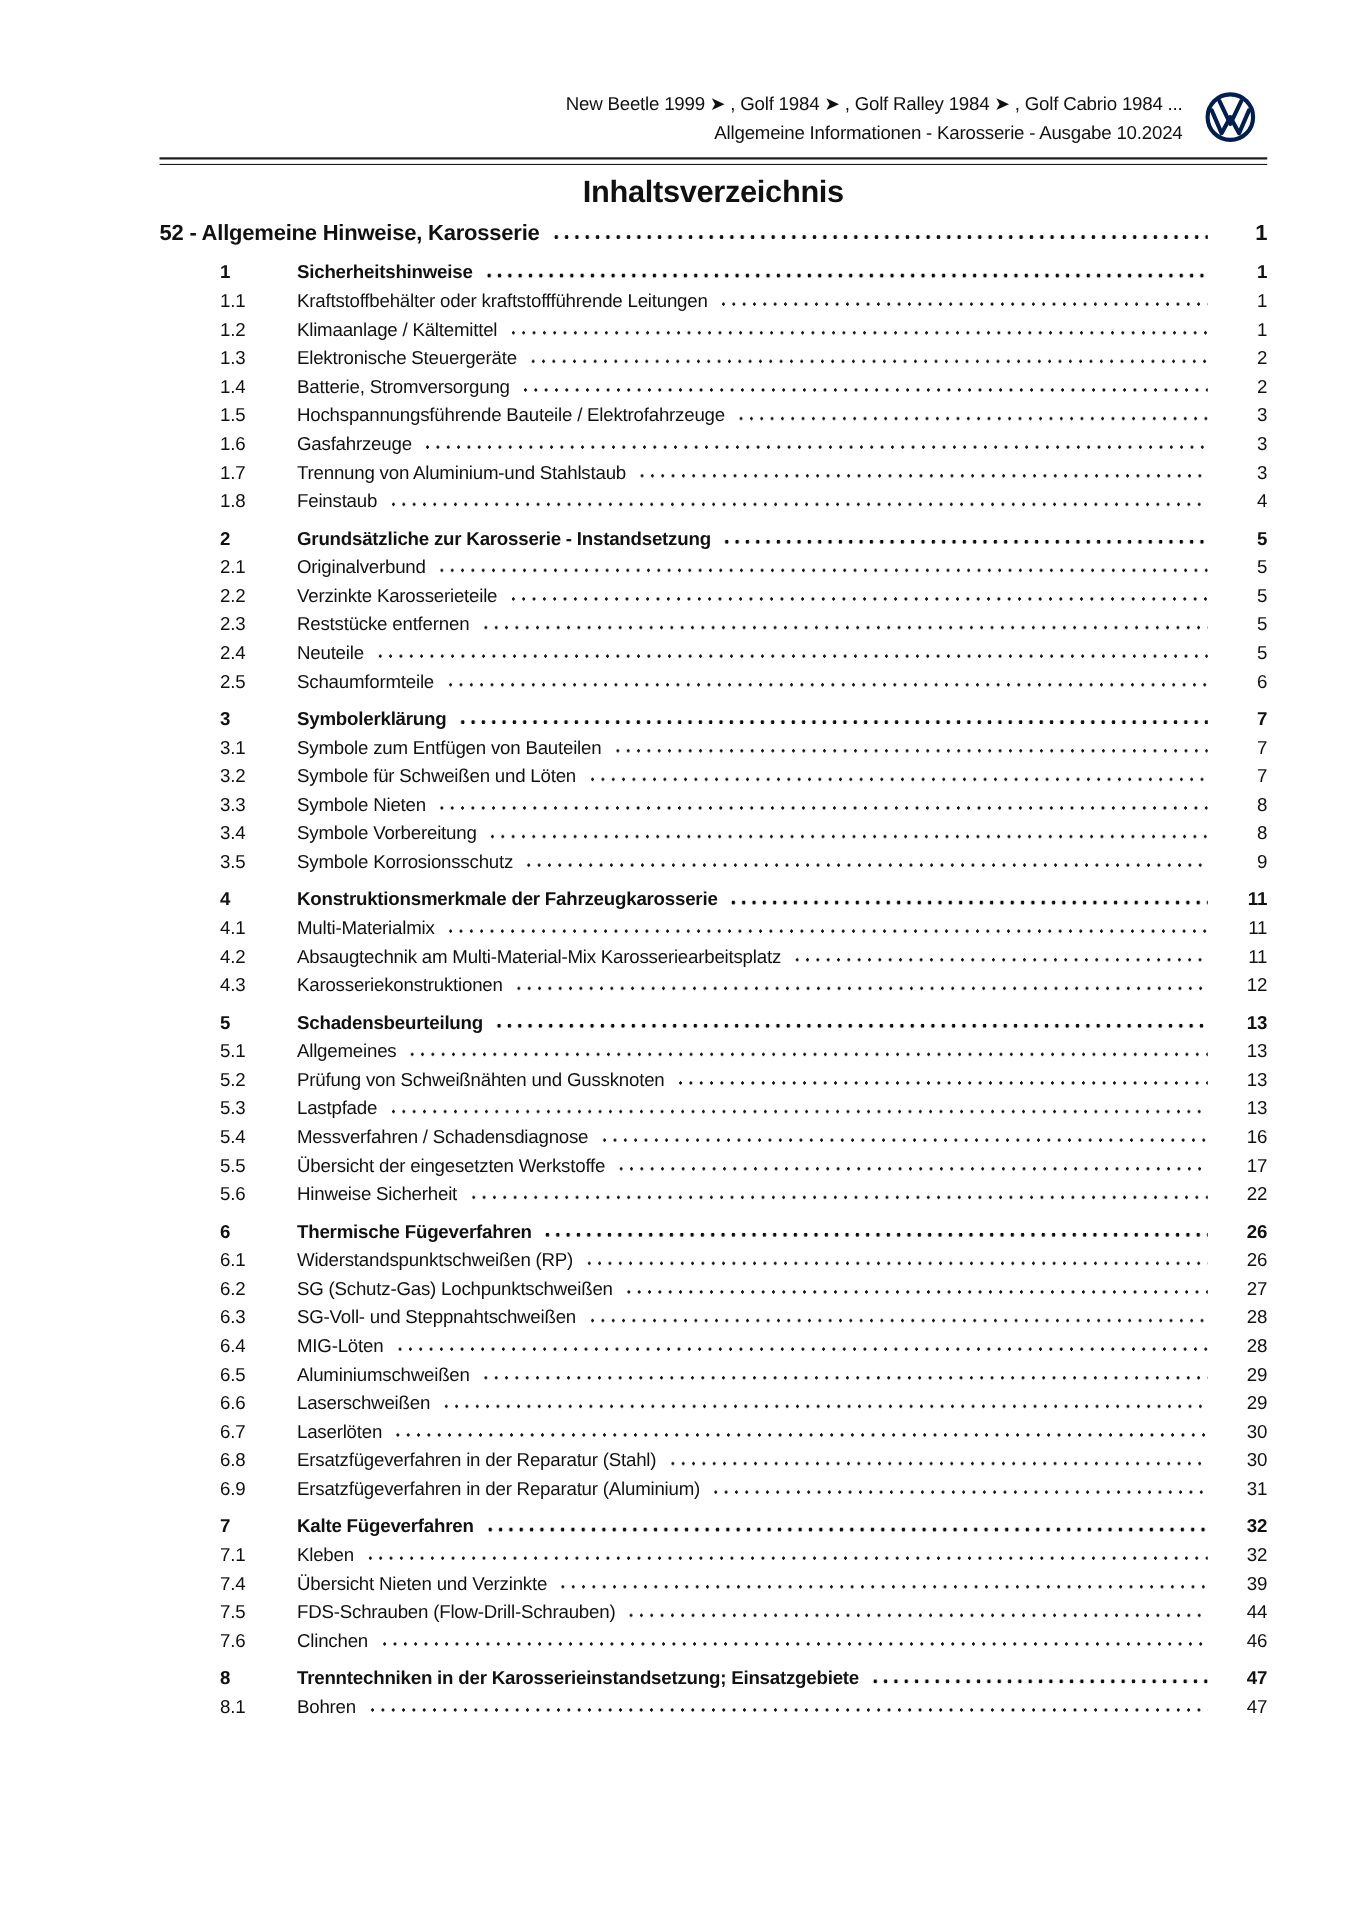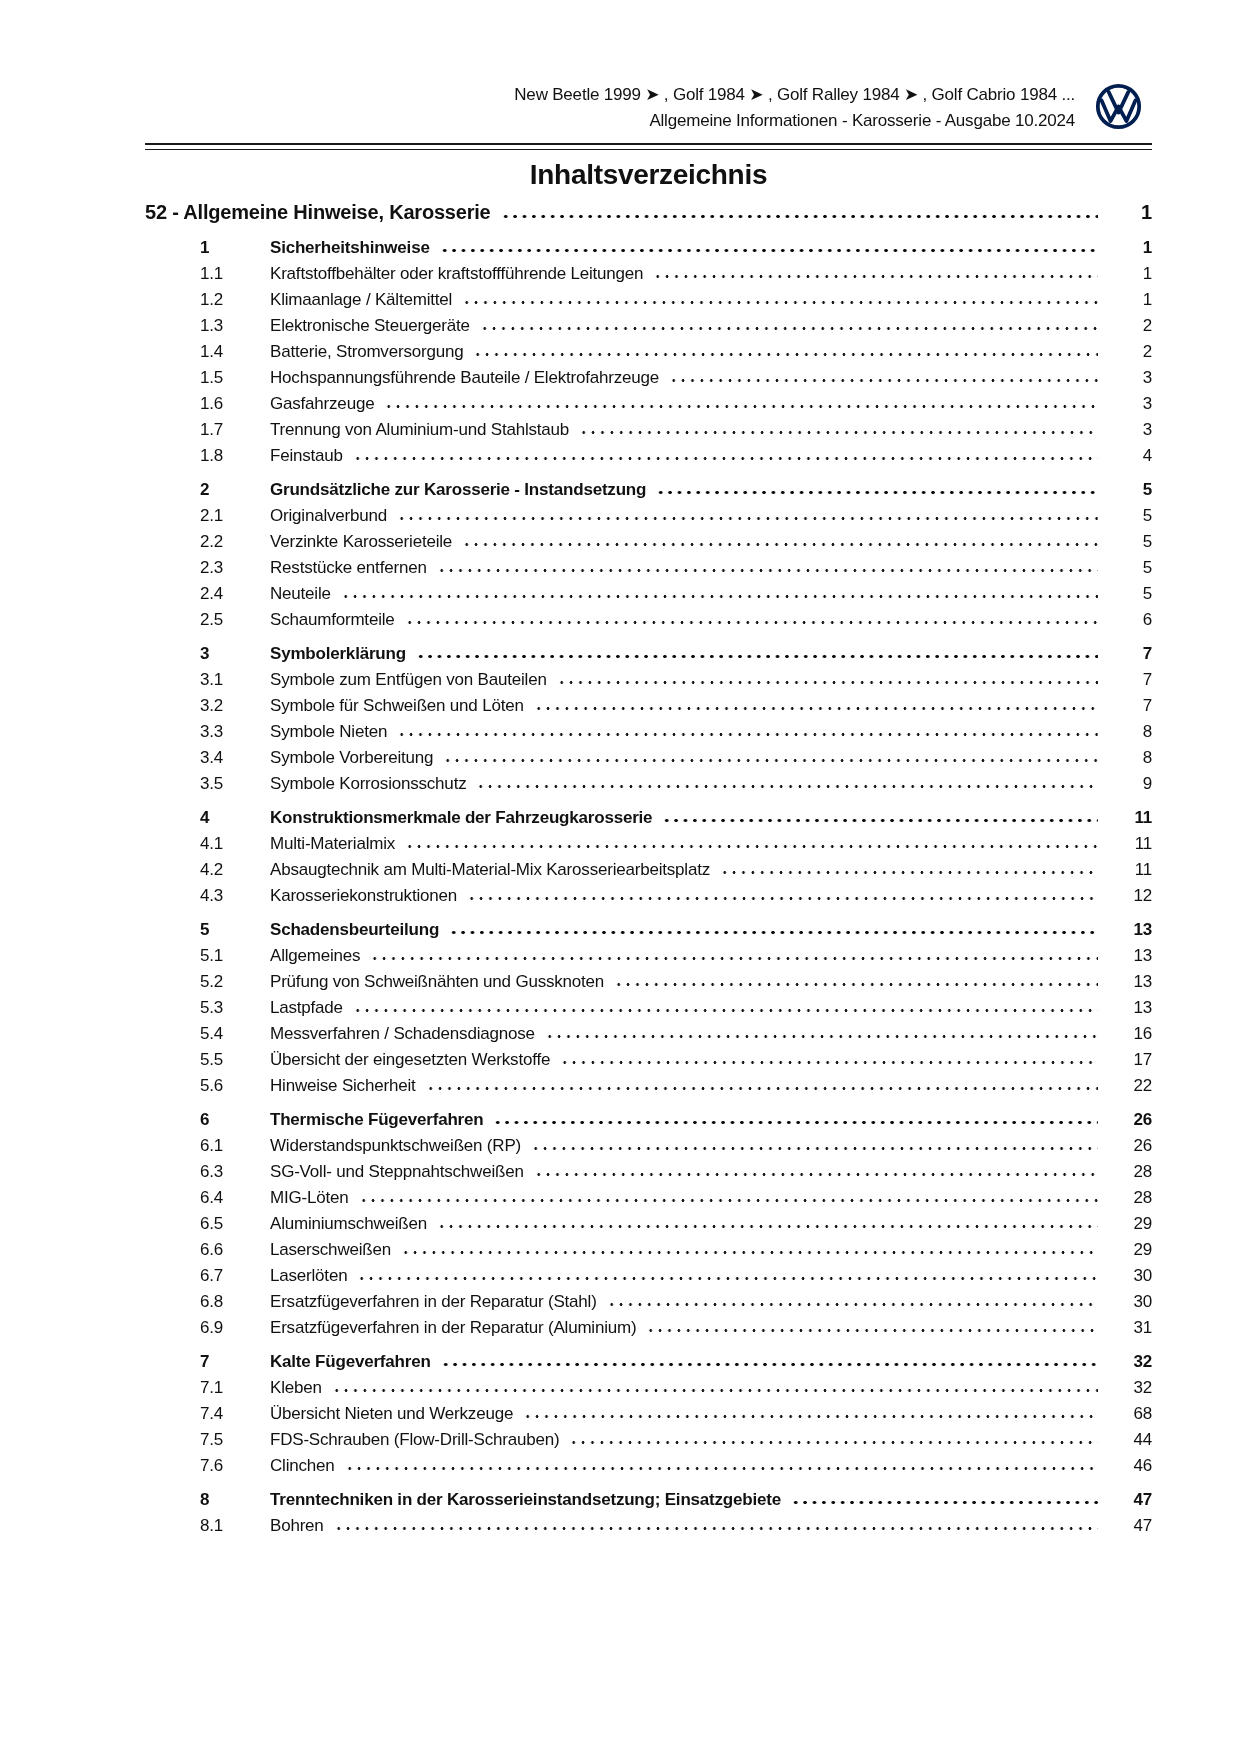--- a/index.html
+++ b/index.html
@@ -370,20 +370,26 @@
     <span class="leader"></span>
     <span class="toc-page">26</span>
   </div>
           <div class="toc-row">
     <span class="toc-num">6.1</span>
     <span class="toc-label">Widerstandspunktschweißen (RP)</span>
     <span class="leader"></span>
     <span class="toc-page">26</span>
   </div>
           <div class="toc-row">
+    <span class="toc-num">6.2</span>
+    <span class="toc-label">SG (Schutz-Gas) Lochpunktschweißen</span>
+    <span class="leader"></span>
+    <span class="toc-page">27</span>
+  </div>
+          <div class="toc-row">
     <span class="toc-num">6.3</span>
     <span class="toc-label">SG-Voll- und Steppnahtschweißen</span>
     <span class="leader"></span>
     <span class="toc-page">28</span>
   </div>
           <div class="toc-row">
     <span class="toc-num">6.4</span>
     <span class="toc-label">MIG-Löten</span>
     <span class="leader"></span>
     <span class="toc-page">28</span>
@@ -425,23 +431,23 @@
     <span class="toc-page">32</span>
   </div>
           <div class="toc-row">
     <span class="toc-num">7.1</span>
     <span class="toc-label">Kleben</span>
     <span class="leader"></span>
     <span class="toc-page">32</span>
   </div>
           <div class="toc-row">
     <span class="toc-num">7.4</span>
-    <span class="toc-label">Übersicht Nieten und Werkzeuge</span>
-    <span class="leader"></span>
-    <span class="toc-page">68</span>
+    <span class="toc-label">Übersicht Nieten und Verzinkte</span>
+    <span class="leader"></span>
+    <span class="toc-page">39</span>
   </div>
           <div class="toc-row">
     <span class="toc-num">7.5</span>
     <span class="toc-label">FDS-Schrauben (Flow-Drill-Schrauben)</span>
     <span class="leader"></span>
     <span class="toc-page">44</span>
   </div>
           <div class="toc-row">
     <span class="toc-num">7.6</span>
     <span class="toc-label">Clinchen</span>

